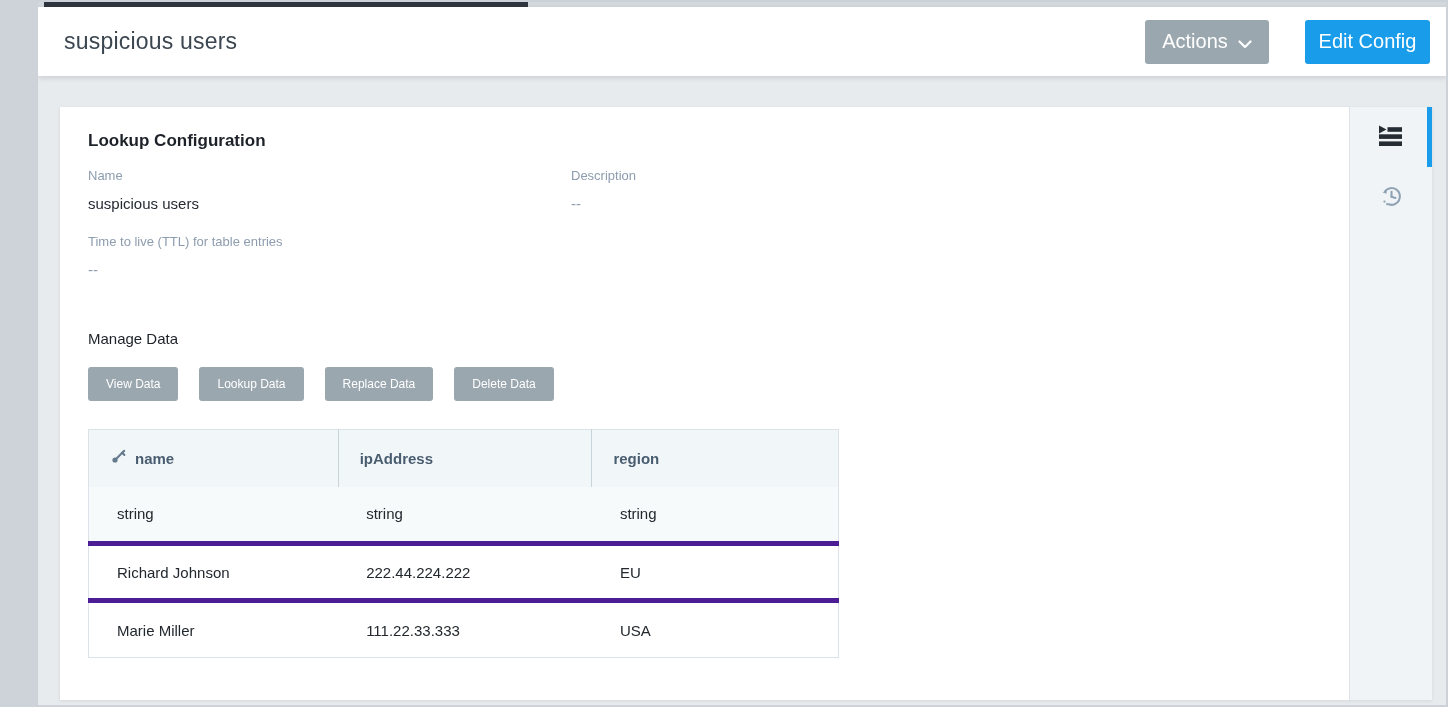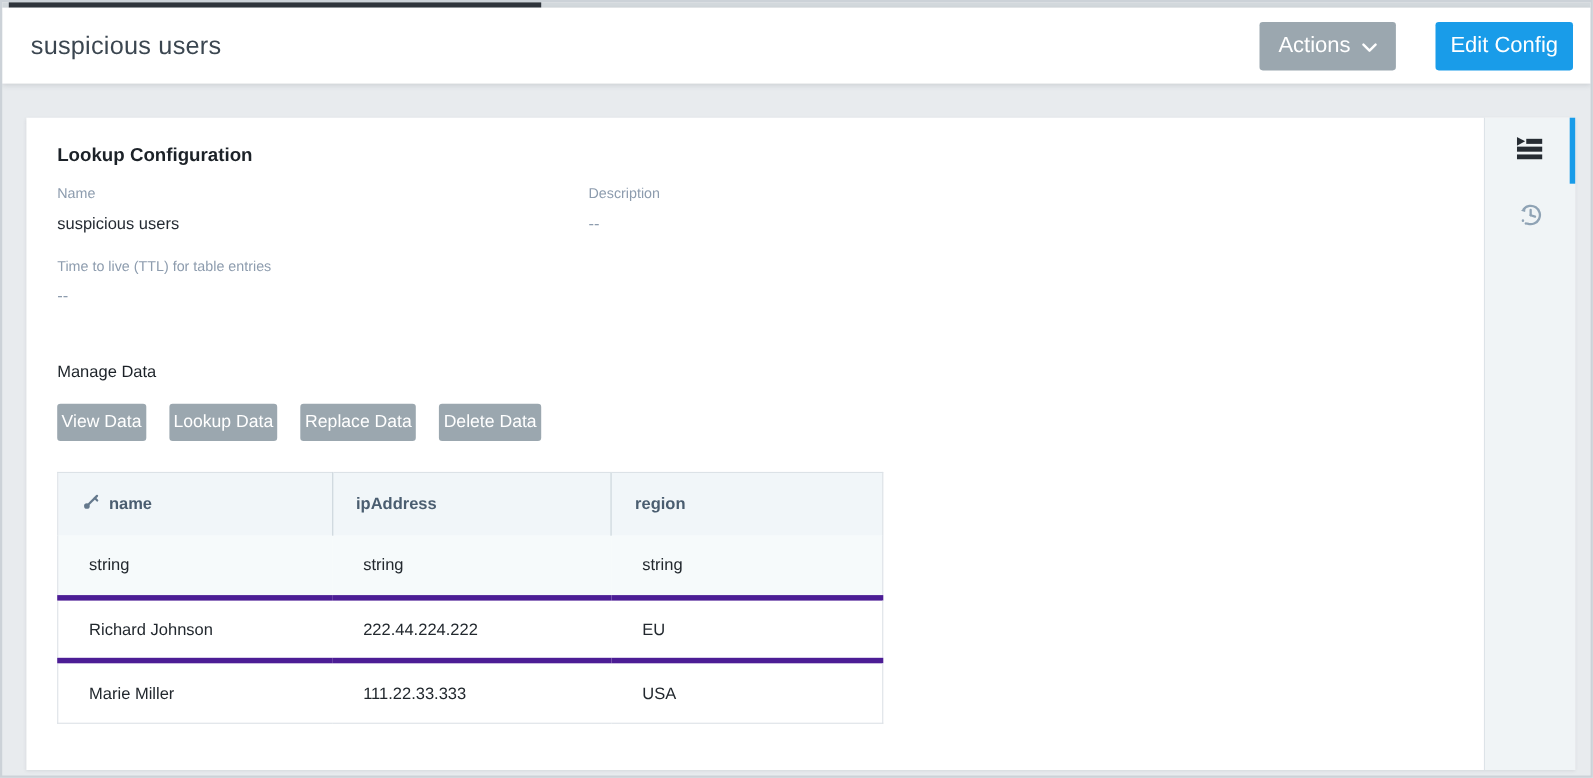--- a/index.html
+++ b/index.html
@@ -1,18 +1,18 @@
 <!DOCTYPE html>
 <html><head>
 <meta charset="utf-8">
 <style>
   * { margin:0; padding:0; box-sizing:border-box; }
   html,body { width:1448px; height:707px; }
   body { font-family:"Liberation Sans","DejaVu Sans",sans-serif; background:#cdd3d9; }
-  .viewport { position:absolute; inset:0; border:2px solid #ccd2d8; background:#e8ebee; overflow:hidden; }
+  .viewport { position:absolute; inset:0; border:2px solid #ccd2d8; background:#e8ebee; overflow:hidden;margin-left:36px; }
 
   
   .top-gap { height:5px; background:#d2d8dc; position:relative; }
   .top-accent { position:absolute; top:0; left:6px; width:484px; height:5px; background:#2f353c; }
 
   
   .header { height:69px; background:#ffffff; display:flex; align-items:center;
             padding:0 16px 0 26px; box-shadow:0 2px 5px rgba(70,80,90,0.18); position:relative; z-index:5; }
   .page-title { font-size:23px; color:#3b4650; letter-spacing:0.2px; }
   .header-spacer { flex:1; }
@@ -30,22 +30,22 @@
   .config-section { flex:1; padding:24px 28px; border-right:1px solid #dde3e8; }
   .section-title { font-size:17px; font-weight:700; color:#1c2228; }
 
   .fields { margin-top:17px; display:grid; grid-template-columns:483px 1fr; row-gap:22px; }
   .field-label { font-size:13px; color:#8d9cae; margin-bottom:12px; }
   .field-value { font-size:15px; color:#252b33; }
   .field-value.muted { color:#8d9cae; }
 
   .manage-title { margin-top:52px; font-size:15px; font-weight:400; color:#1c2228; }
   .manage-buttons { margin-top:20px; display:flex; gap:21px; }
-  .btn-sm { background:#9ba7af; border:none; border-radius:3px; color:#fff; font-size:16px;
-            height:34px; padding:0 4px; cursor:pointer; font-family:inherit; }
+  .btn-sm { background:#9ba7af; border:none; border-radius:3px; color:#fff; font-size:12px;
+            height:34px; padding:0 18px; cursor:pointer; font-family:inherit; }
 
   
   .data-table { margin-top:28px; width:751px; border:1px solid #dce2e7; border-collapse:collapse; position:relative; }
   .data-table th { background:#f1f6f9; height:57px; text-align:left; font-size:15px; font-weight:700;
                    color:#4a5d70; padding-left:21px; }
   .data-table th + th { border-left:1px solid #c9d3da; }
   .data-table col.c1 { width:250px; } .data-table col.c2 { width:254px; } .data-table col.c3 { width:247px; }
   .data-table td { height:57px; font-size:15px; color:#22282e; padding-left:28px; }
   .data-table tr.type-row td { background:#f6fafb; }
   .data-table tbody tr + tr td { border-top:5px solid #4c1d95; }

